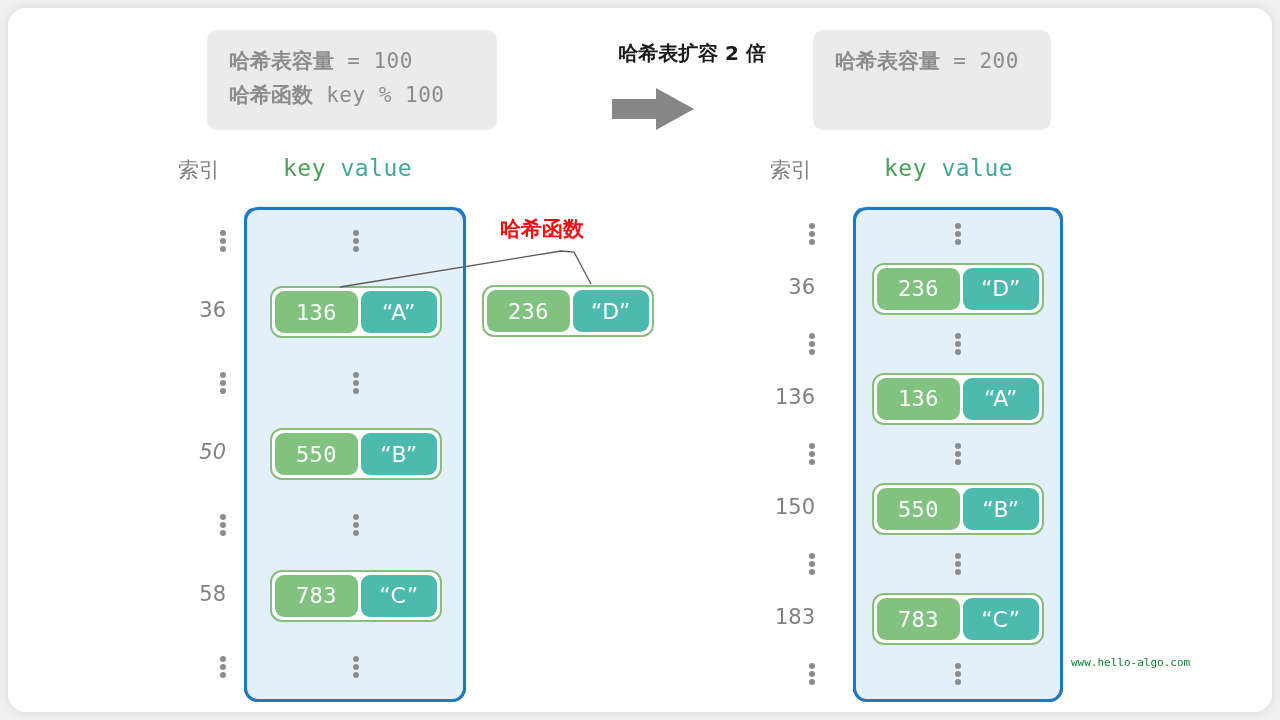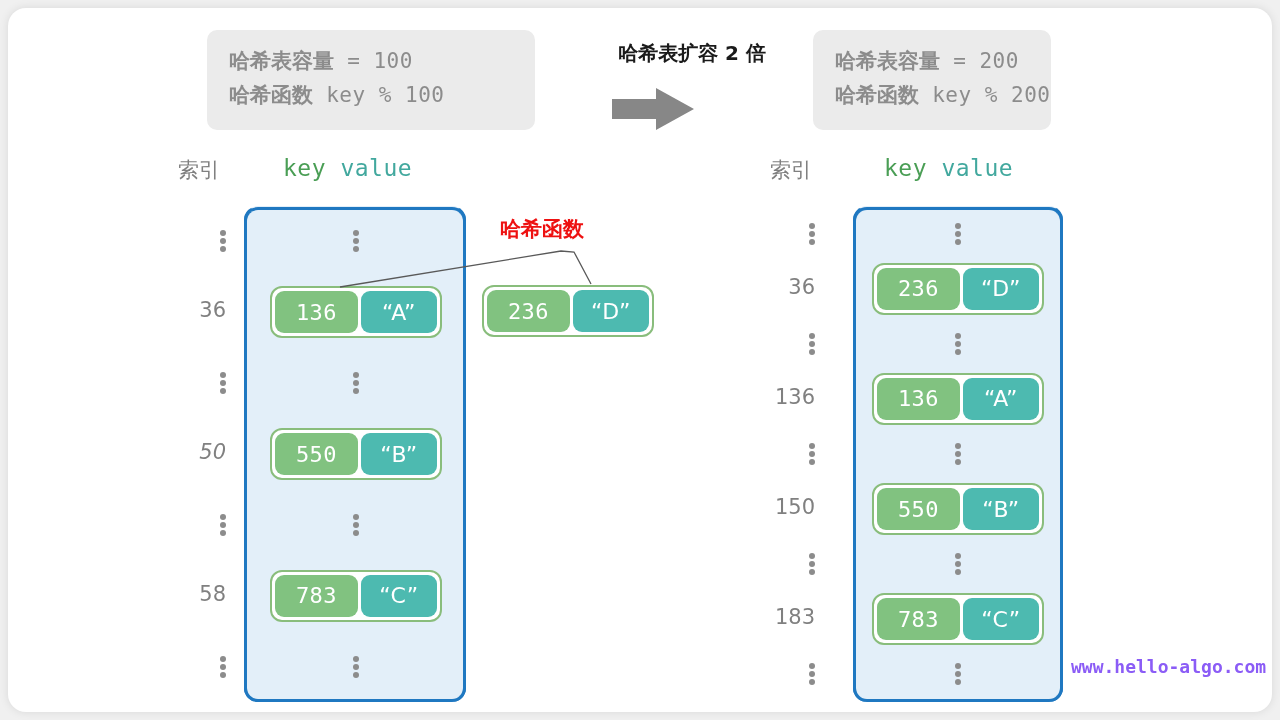--- a/index.html
+++ b/index.html
@@ -155,49 +155,47 @@
   .collision-label {
     font-size: 21px;
     font-weight: bold;
     color: #ee1111;
     white-space: nowrap;
   }
 
   
   .watermark {
     font-family: "DejaVu Sans Mono", "Liberation Mono", monospace;
-    font-size: 18px;
-    color: #8b5cf6;
+    font-size: 11px;
+    color: #15803d;
     white-space: nowrap;
-    font-weight: bold;
   }
 
   svg { display: block; overflow: visible; }
 </style>
 </head>
 <body>
 
 <div id="canvas">
 
-  <div class="abs info-box" style="left:199px; top:22px; width:328px; height:100px;">
+  <div class="abs info-box" style="left:199px; top:22px; width:290px; height:100px;">
     <div class="info-line"><b>哈希表容量</b> <span>= 100</span></div>
     <div class="info-line"><b>哈希函数</b> <span>key % 100</span></div>
   </div>
 
   <div class="abs center-title" style="left:528px; top:32px; width:230px;">哈希表扩容 2 倍</div>
 
   <div class="abs arrow-wrap" style="left:595px; top:78px;">
     <svg width="100" height="46" viewBox="0 0 100 46">
       <polygon points="9,13 53,13 53,2 91,23 53,44 53,33 9,33" fill="#878787"></polygon>
     </svg>
   </div>
 
   <div class="abs info-box" style="left:805px; top:22px; width:238px; height:100px;">
     <div class="info-line"><b>哈希表容量</b> <span>= 200</span></div>
-    <div class="info-line"><b>哈希函数</b> <span>key % 200</span></div>
   </div>
 
   <div class="abs hdr-index" style="left:170px; top:148px;">索引</div>
   <div class="abs hdr-kv" style="left:275px; top:147px;"><span class="hdr-key">key</span> <span class="hdr-val">value</span></div>
 
   <div class="abs hdr-index" style="left:762px; top:148px;">索引</div>
   <div class="abs hdr-kv" style="left:876px; top:147px;"><span class="hdr-key">key</span> <span class="hdr-val">value</span></div>
 
   <div class="abs bucket" style="left:236px; top:198px; width:222px; height:496px;"></div>
 

